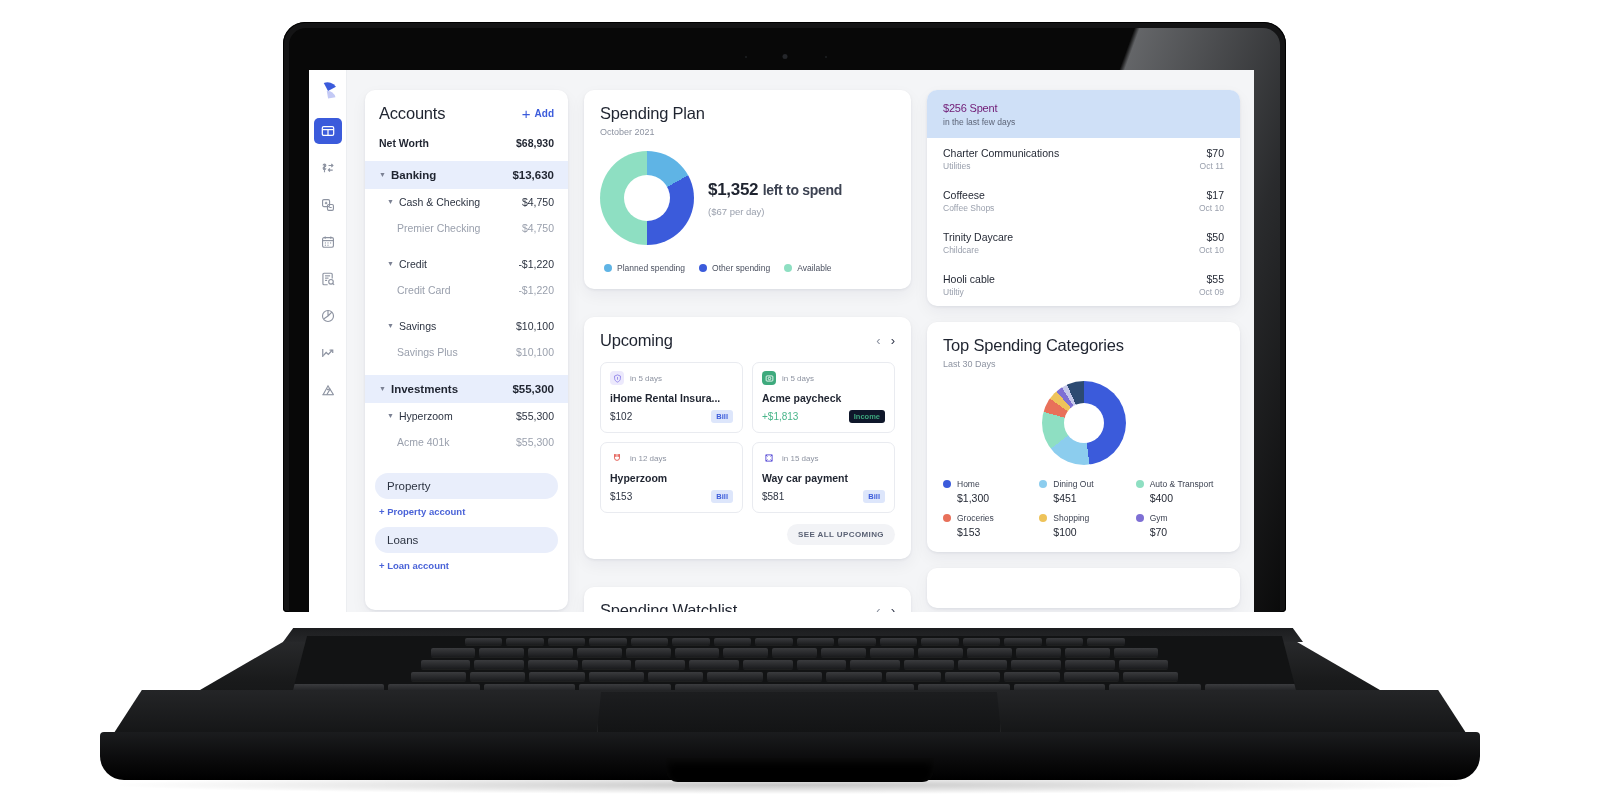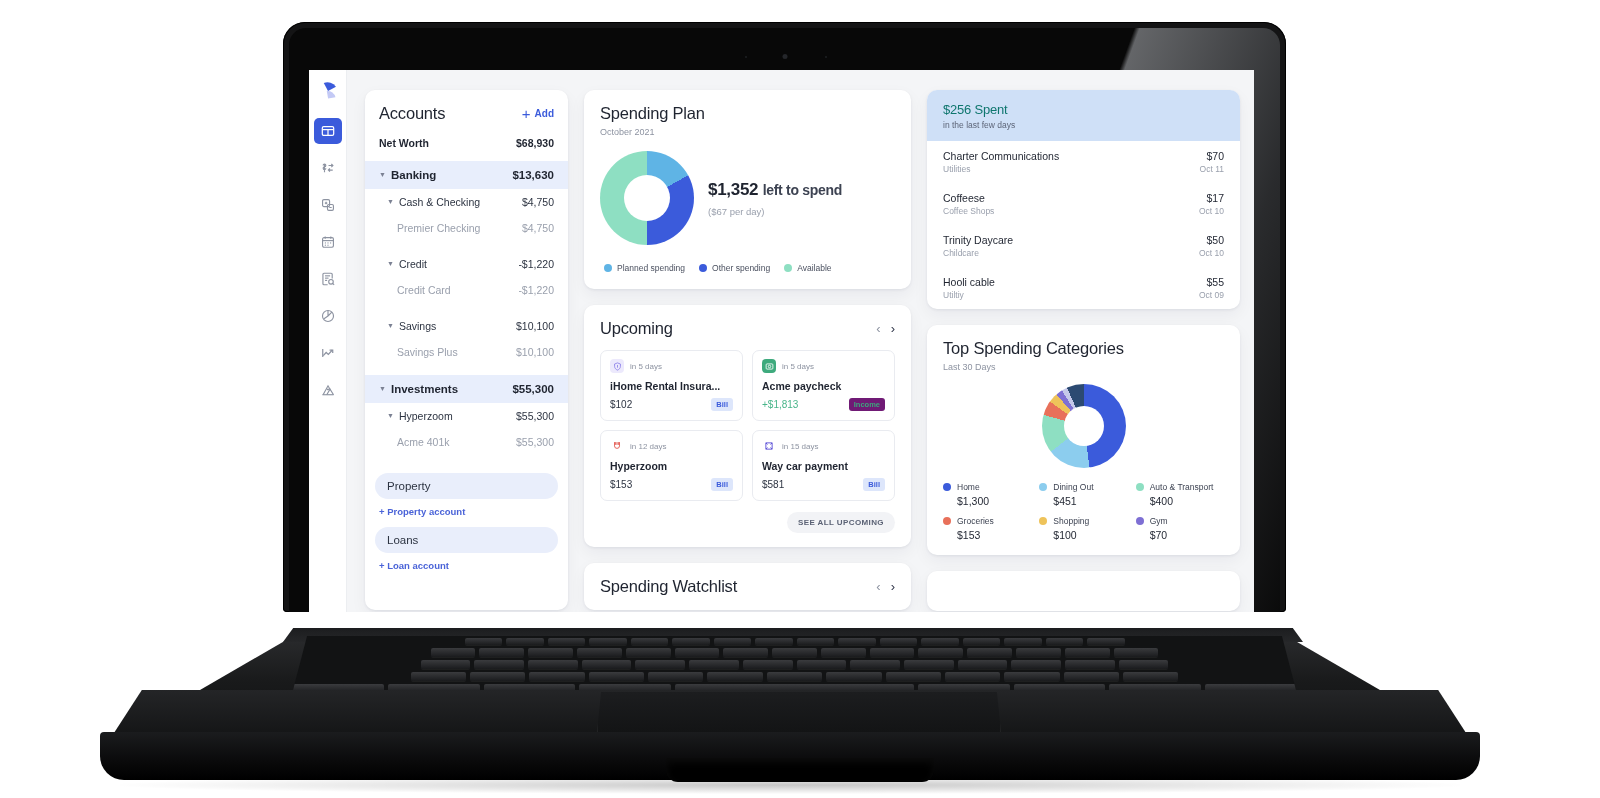--- a/index.html
+++ b/index.html
@@ -127,21 +127,21 @@
   .nav-item.active { background: #3b5bdb; color: #fff; }
 
   
   .content {
     flex: 1; display: flex; gap: 16px;
     padding: 20px 14px 0 18px;
     background: #f4f5f7;
     overflow: hidden;
   }
   .col-left { width: 203px; flex: 0 0 203px; }
-  .col-mid  { width: 327px; flex: 0 0 327px; display:flex; flex-direction:column; gap: 16px; }
+  .col-mid  { width: 327px; flex: 0 0 327px; display:flex; flex-direction:column; gap: 28px; }
   .col-right{ flex: 1; display:flex; flex-direction:column; gap: 16px; }
 
   .card {
     background: #fff;
     border-radius: 10px;
     box-shadow: 0 1px 3px rgba(20,28,56,.07), 0 6px 16px rgba(20,28,56,.05);
   }
 
   
   .accounts { padding: 14px 0 0 0; height: 520px; }
@@ -192,28 +192,28 @@
   .up-card { border: 1px solid #e9ebf0; border-radius: 7px; padding: 8px 9px 9px 9px; }
   .up-top { display:flex; align-items:center; gap:6px; }
   .up-ico { width:14px; height:14px; border-radius:4px; display:flex; align-items:center; justify-content:center; flex:0 0 14px; }
   .up-when { font-size: 8px; color:#8d93a1; }
   .up-name { font-size: 10.5px; font-weight:700; color:#1f2430; margin-top: 7px; white-space:nowrap; overflow:hidden; text-overflow:ellipsis; }
   .up-bot { display:flex; align-items:center; justify-content:space-between; margin-top: 6px; }
   .up-amt { font-size: 10px; color:#2d3442; }
   .up-amt.income { color:#49b58a; }
   .tag { font-size: 7.5px; font-weight:700; border-radius:3px; padding: 2px 5px; }
   .tag.bill { background:#dde6fb; color:#3b5bdb; }
-  .tag.income { background:#701a75; color:#3da67d; }
+  .tag.income { background:#0f172a; color:#3da67d; }
   .see-all { display:flex; justify-content:flex-end; margin-top: 11px; }
   .see-all span { background:#f2f3f6; color:#5b6275; font-size:8px; font-weight:700; letter-spacing:.4px; border-radius:12px; padding:6px 11px; }
 
   
   .spent { overflow:hidden; }
   .spent-head { background:#cfe0f7; padding: 12px 16px 11px 16px; }
-  .spent-amt { font-size: 13px; color:#0f766e; letter-spacing:-.2px; }
+  .spent-amt { font-size: 11px; color:#701a75; letter-spacing:-.2px; }
   .spent-sub { font-size: 8.5px; color:#5d6578; margin-top: 3px; }
   .tx { display:flex; justify-content:space-between; padding: 9px 16px; }
   .tx .nm { font-size: 10.5px; color:#1f2430; }
   .tx .ct { font-size: 8.5px; color:#9aa0ad; margin-top: 2px; }
   .tx .amt { font-size: 10.5px; color:#1f2430; text-align:right; }
   .tx .dt { font-size: 8.5px; color:#9aa0ad; margin-top: 2px; text-align:right; }
 
   
   .cats { padding: 14px 16px 14px 16px; }
   .cat-donut-wrap { display:flex; justify-content:center; margin-top: 12px; }

